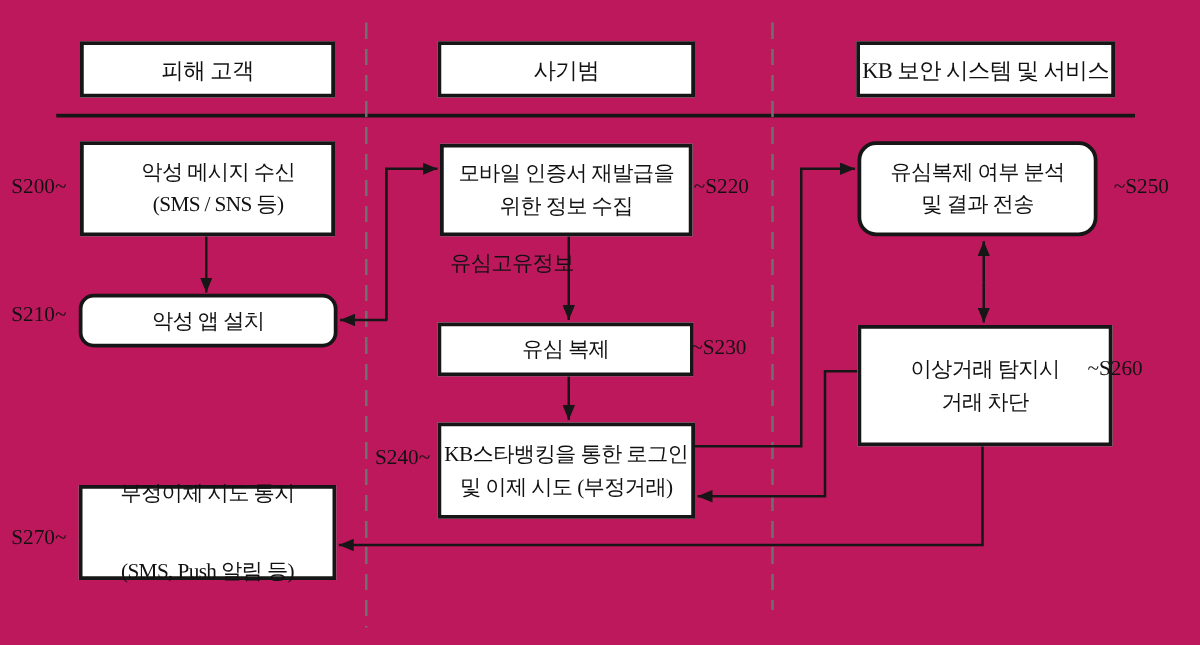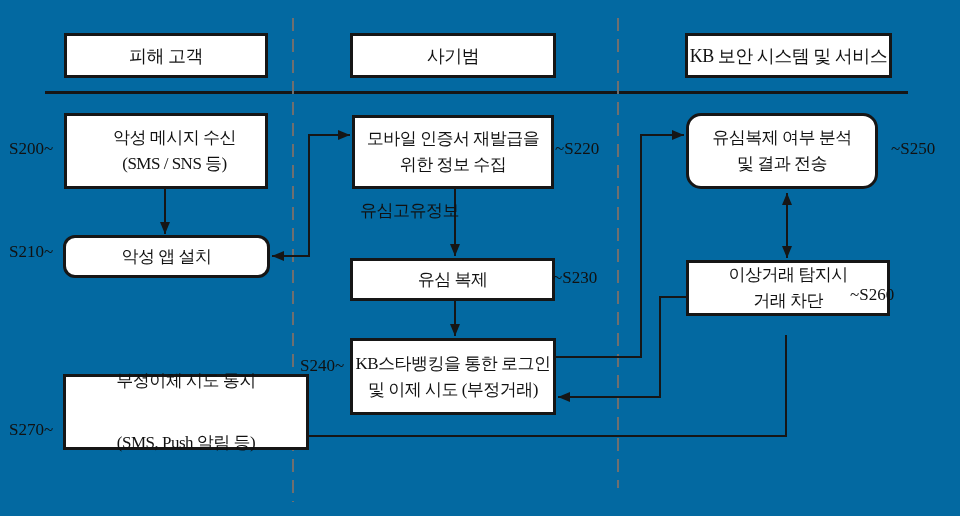--- a/index.html
+++ b/index.html
@@ -1,19 +1,19 @@
 <!DOCTYPE html>
 <html><head>
 <meta charset="utf-8">
 <style>
   html,body{margin:0;padding:0;background:#fff;}
   #canvas{
     position:relative;
     width:960px;height:516px;
-    background:#0369a1;
+    background:#be185d;
     font-family:"Liberation Serif","DejaVu Serif",serif;
     color:#111;
     overflow:hidden;
   }
   
   .box{
     position:absolute;
     border:3px solid #161616;
     background:#fff;
     box-sizing:border-box;
@@ -30,22 +30,22 @@
   #hdr-victim   {left:64px; top:33px; width:204px;height:45px;}
   #hdr-fraudster{left:350px;top:33px; width:206px;height:45px;}
   #hdr-kb       {left:685px;top:33px; width:207px;height:45px;}
   
   #box-s200{left:64px; top:113px;width:204px;height:76px;padding-left:17px;}
   #box-s210{left:63px; top:235px;width:207px;height:43px;border-radius:12px;}
   #box-s220{left:352px;top:115px;width:202px;height:74px;}
   #box-s230{left:350px;top:258px;width:205px;height:43px;}
   #box-s240{left:350px;top:338px;width:206px;height:77px;}
   #box-s250{left:686px;top:113px;width:192px;height:76px;border-radius:15px;}
-  #box-s260{left:686px;top:260px;width:204px;height:56px;}
-  #box-s270{left:63px; top:374px;width:246px;height:76px;gap:36px;}
+  #box-s260{left:686px;top:260px;width:204px;height:97px;}
+  #box-s270{left:63px; top:388px;width:206px;height:76px;gap:36px;}
   
   #separator{
     position:absolute;left:45px;top:91px;width:863px;height:3px;
     background:#161616;
   }
   .lane-divider{
     position:absolute;width:2px;
     background:repeating-linear-gradient(to bottom,#6f6f6f 0px,#6f6f6f 13px,transparent 13px,transparent 21px);
   }
   #divider-1{left:292px;top:18px;height:484px;}
@@ -57,21 +57,21 @@
     letter-spacing:0px;
     white-space:nowrap;
     color:#111;
   }
   #lbl-s200{left:9px;  top:139px;}
   #lbl-s210{left:9px;  top:242px;}
   #lbl-s220{left:555px;top:139px;}
   #lbl-s230{left:553px;top:268px;}
   #lbl-s240{left:300px;top:356px;}
   #lbl-s250{left:891px;top:139px;}
-  #lbl-s260{left:850px;top:285px;}
+  #lbl-s260{left:870px;top:285px;}
   #lbl-s270{left:9px;  top:420px;}
   
   .edgelabel{
     position:absolute;
     font-size:17px;
     letter-spacing:-0.5px;
     white-space:nowrap;
     color:#111;
   }
   #lbl-usim-info{left:360px;top:199px;}

